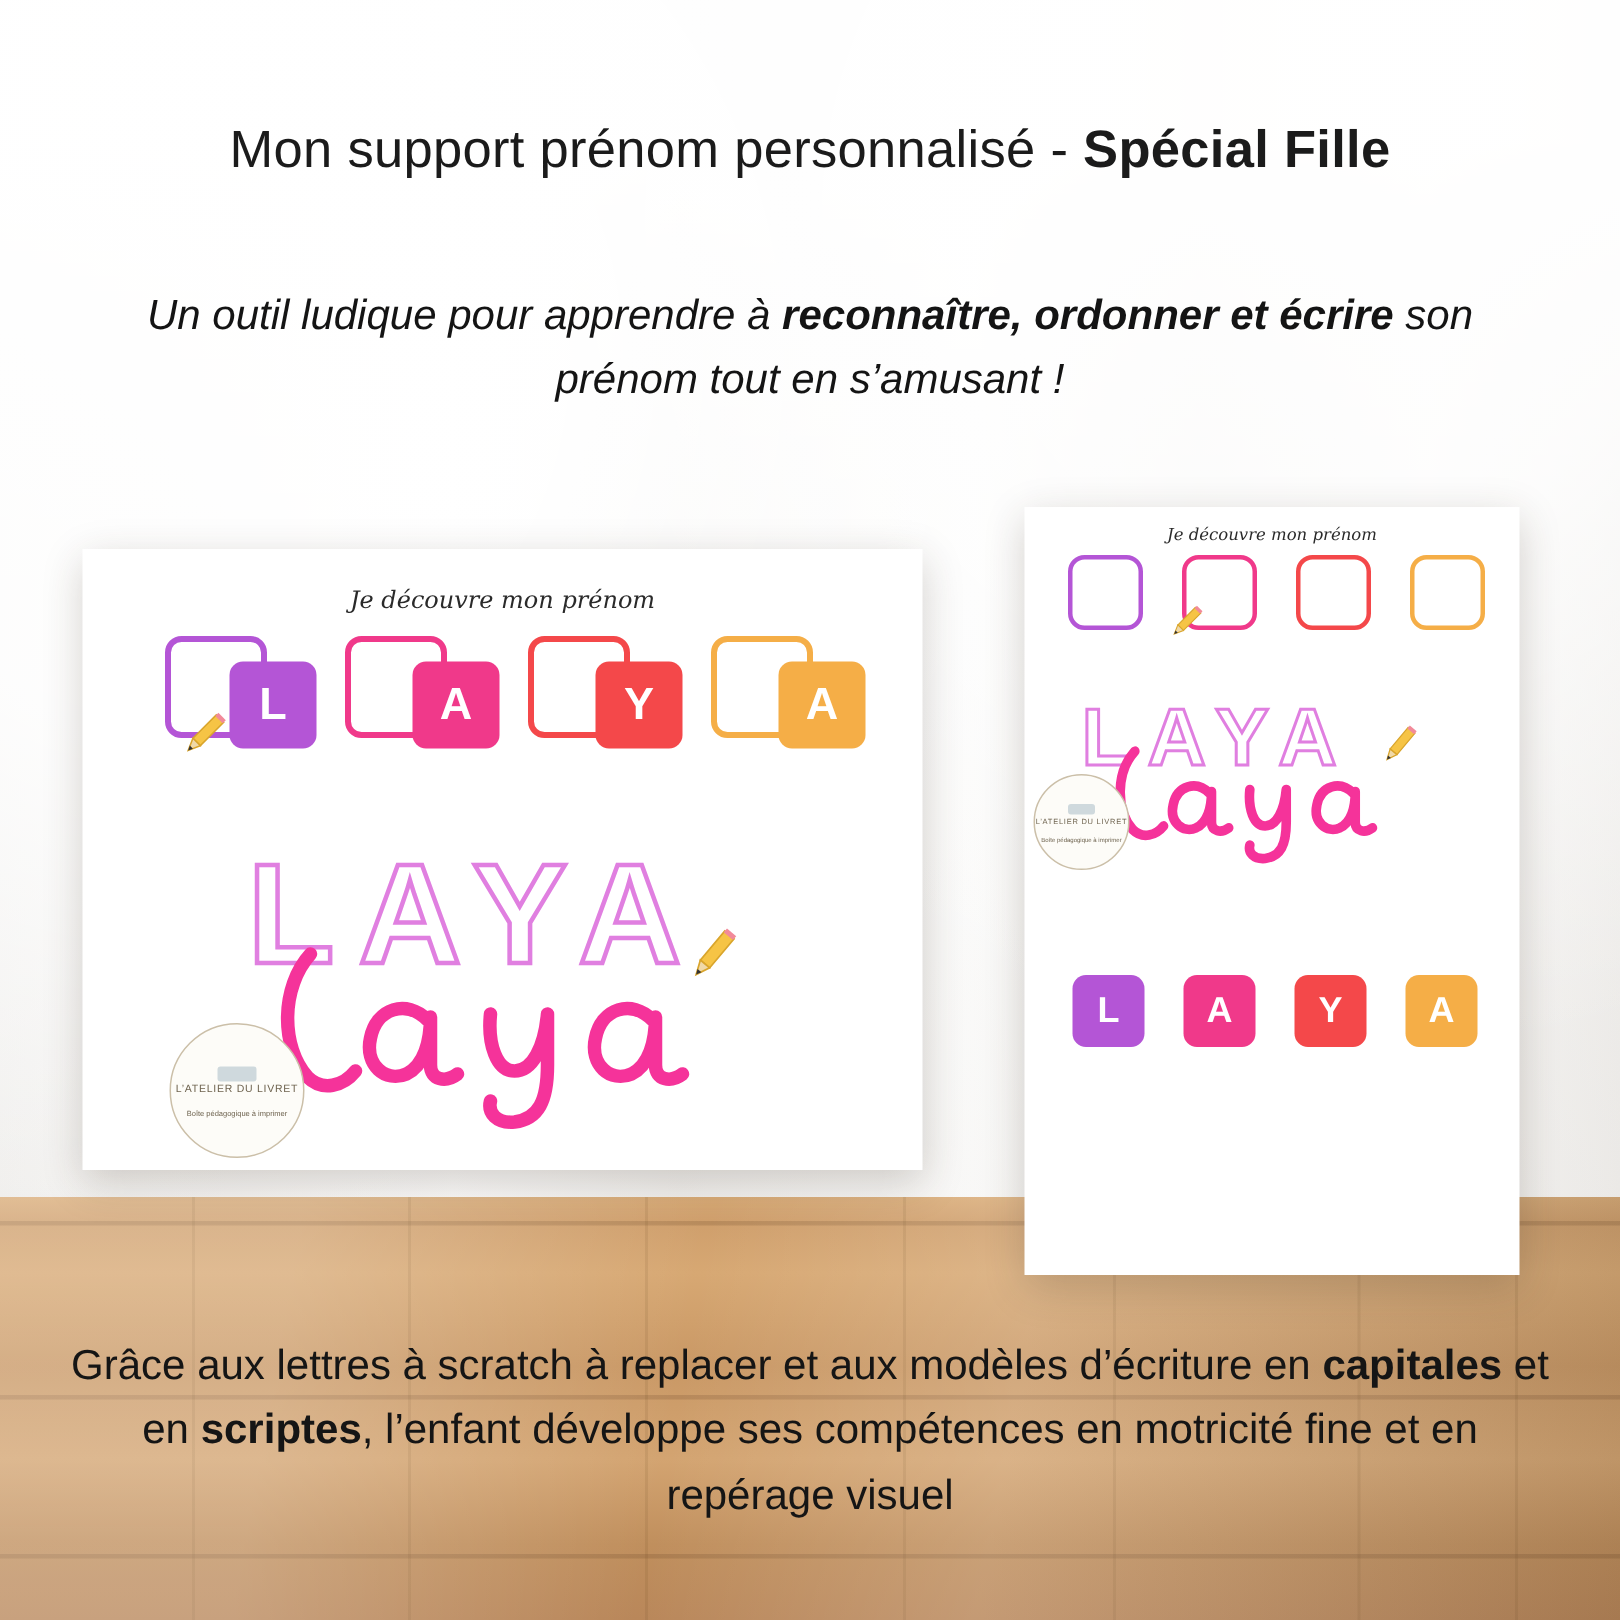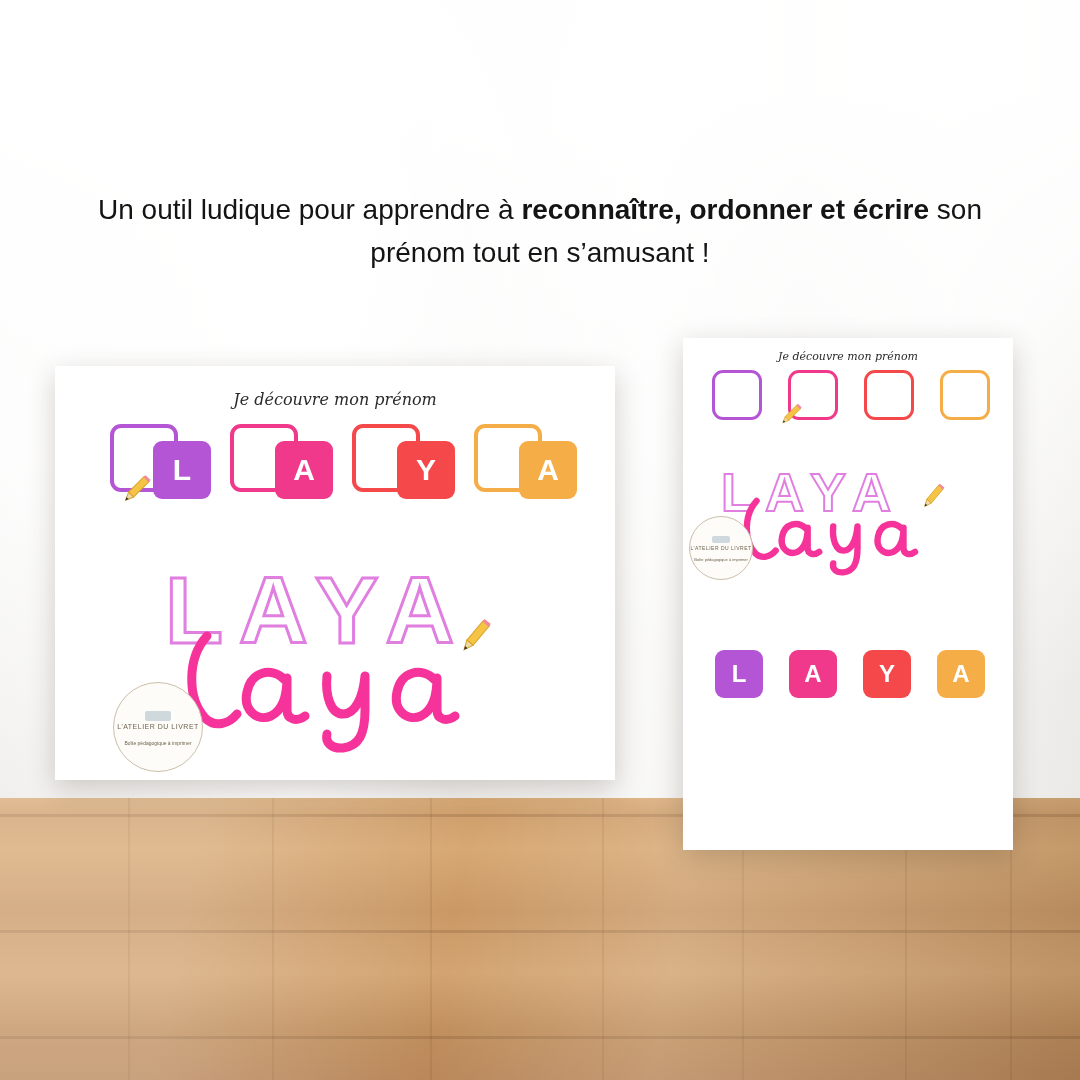--- a/index.html
+++ b/index.html
@@ -45,21 +45,21 @@
   }
 
   
   .title{
     position:absolute;left:0;top:80px;width:1080px;text-align:center;
     font-size:35px;color:#1b1b1b;letter-spacing:.2px;
   }
   .title b{font-weight:bold;}
   .subtitle{
     position:absolute;left:60px;top:188px;width:960px;text-align:center;
-    font-size:28px;color:#141414;line-height:1.55;
+    font-size:28px;font-style:italic;color:#141414;line-height:1.55;
   }
   .subtitle b{font-weight:bold;}
   .footer{
     position:absolute;left:40px;top:888px;width:1000px;text-align:center;
     font-size:28px;color:#151515;line-height:1.55;
   }
   .footer b{font-weight:bold;}
 
   
   .sheet{
@@ -120,20 +120,23 @@
     <div class="grain" style="left:128px"></div>
     <div class="grain" style="left:272px"></div>
     <div class="grain" style="left:430px"></div>
     <div class="grain" style="left:602px"></div>
     <div class="grain" style="left:742px"></div>
     <div class="grain" style="left:905px"></div>
     <div class="grain" style="left:1010px"></div>
   </div>
   <div class="wood-sheen"></div>
 
+  <div class="title">
+    <span>Mon support prénom personnalisé - </span><b>Spécial Fille</b>
+  </div>
 
   <div class="subtitle">
     <span>Un outil ludique pour apprendre à </span><b>reconnaître, ordonner et écrire</b><span> son prénom tout en s’amusant !</span>
   </div>
 
   <div class="sheet sheet-main">
 
     <div class="mini-title handwrit" style="top:24px;font-size:16px;">Je découvre mon prénom</div>
 
     <div class="outline" style="left:55px;top:58px;width:60px;height:60px;border:4px solid #b455d6;"></div>
@@ -241,14 +244,17 @@
       <span>A</span>
     </div>
     <div class="tile" style="left:180px;top:312px;width:48px;height:48px;background:#f4484a;font-size:24px;">
       <span>Y</span>
     </div>
     <div class="tile" style="left:254px;top:312px;width:48px;height:48px;background:#f5ae47;font-size:24px;">
       <span>A</span>
     </div>
   </div>
 
+  <div class="footer">
+    <span>Grâce aux lettres à scratch à replacer et aux modèles d’écriture en </span><b>capitales</b><span> et en </span><b>scriptes</b><span>, l’enfant développe ses compétences en motricité fine et en repérage visuel</span>
+  </div>
 
 </div>
 
 </body></html>

